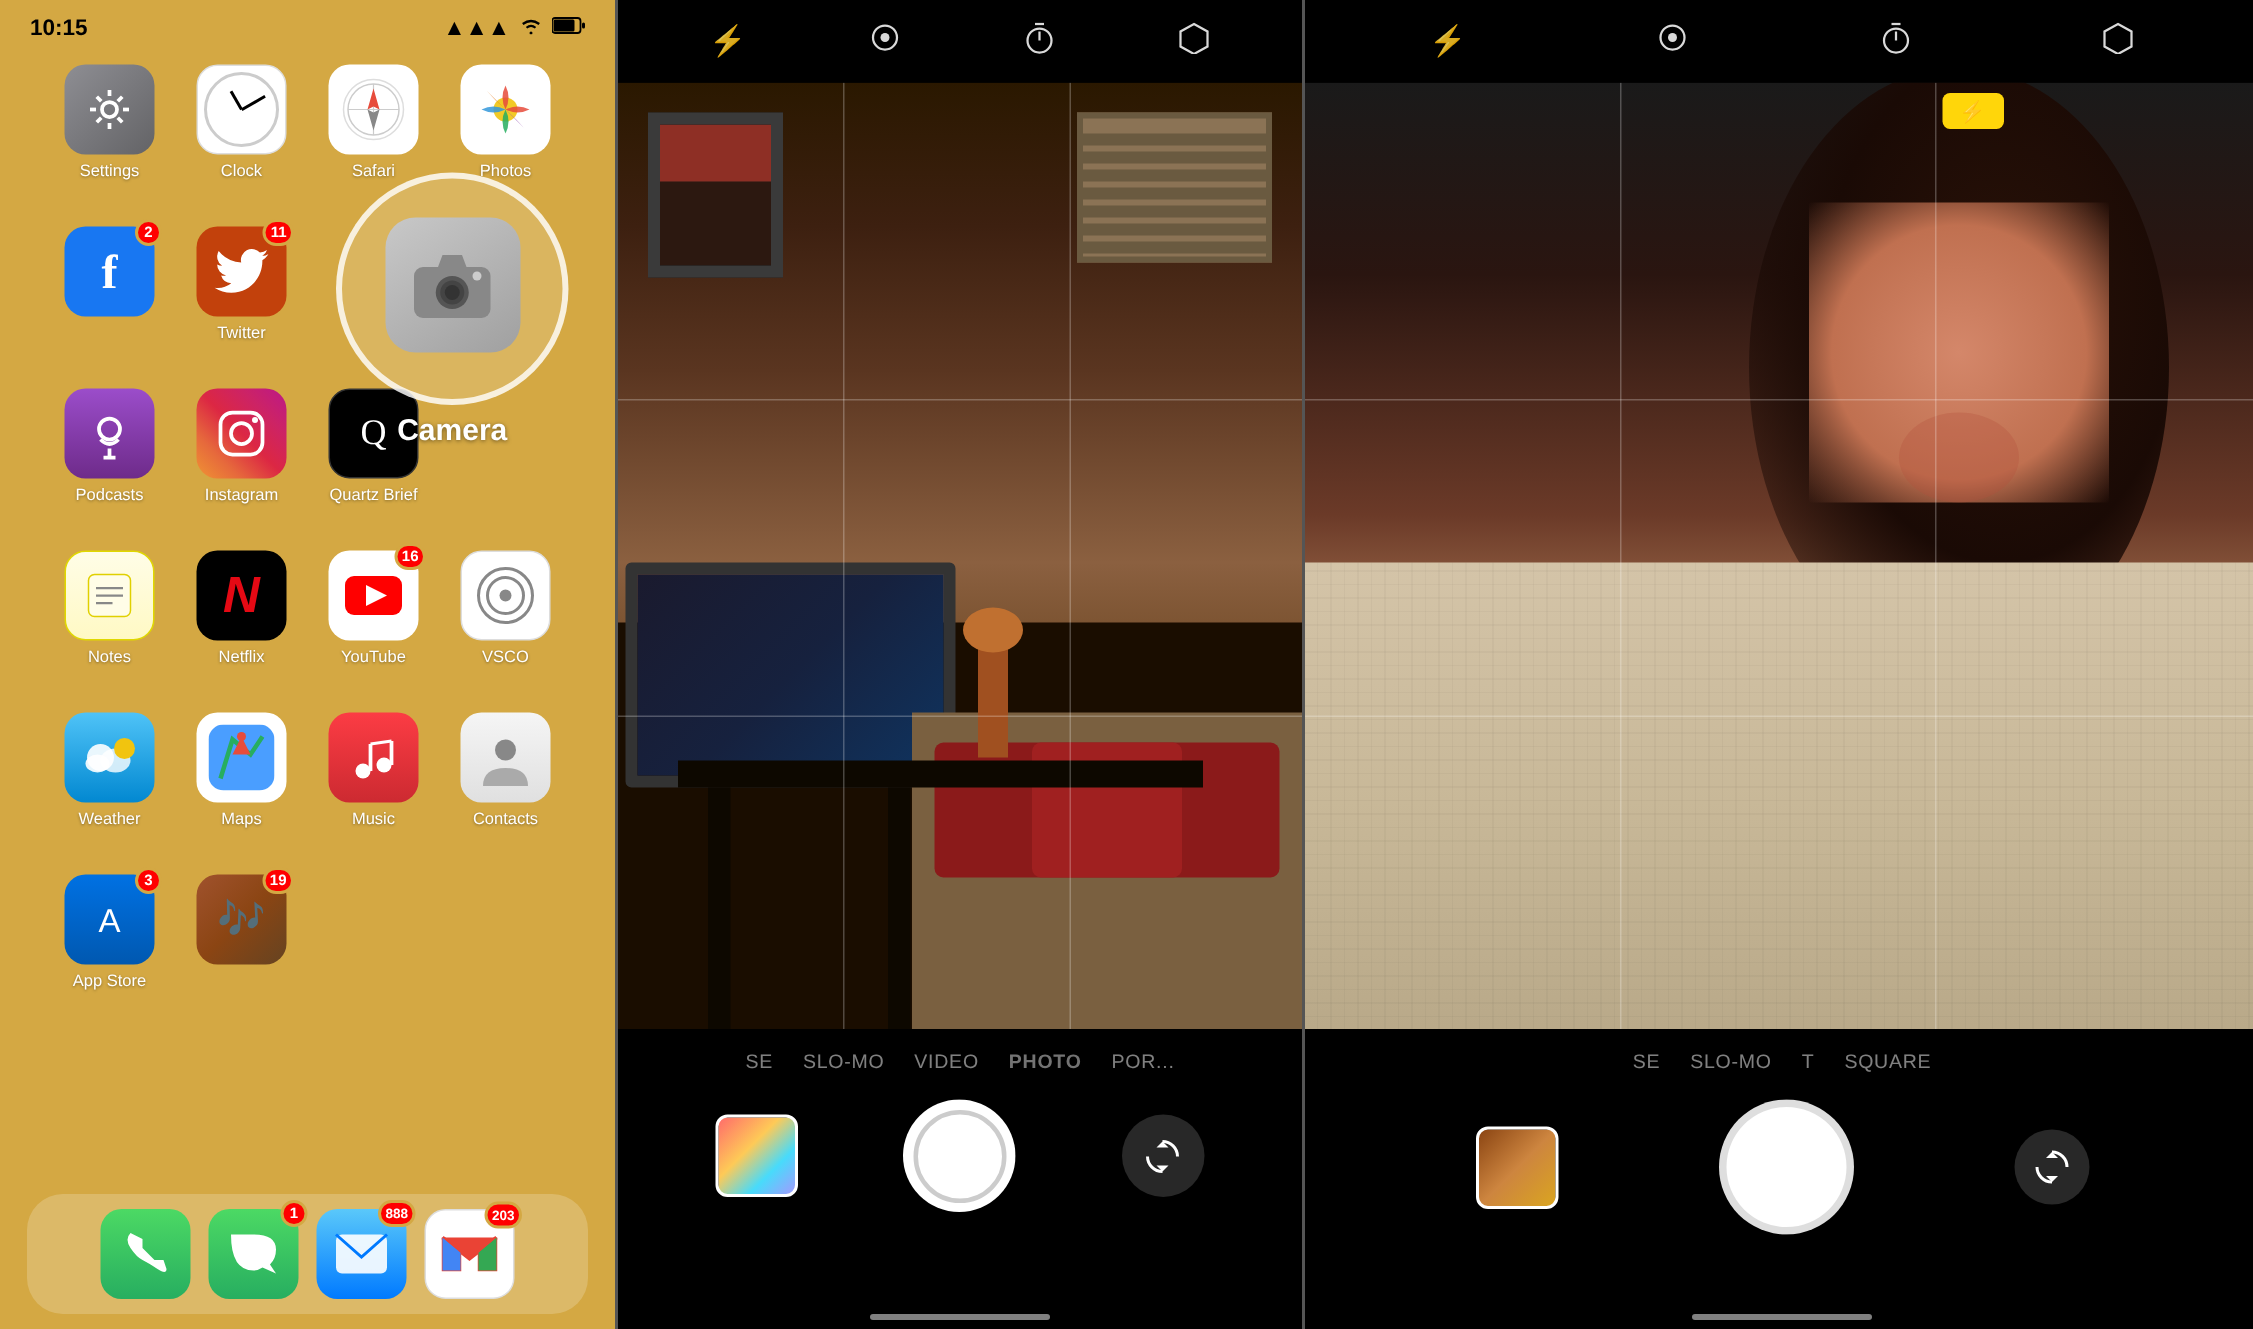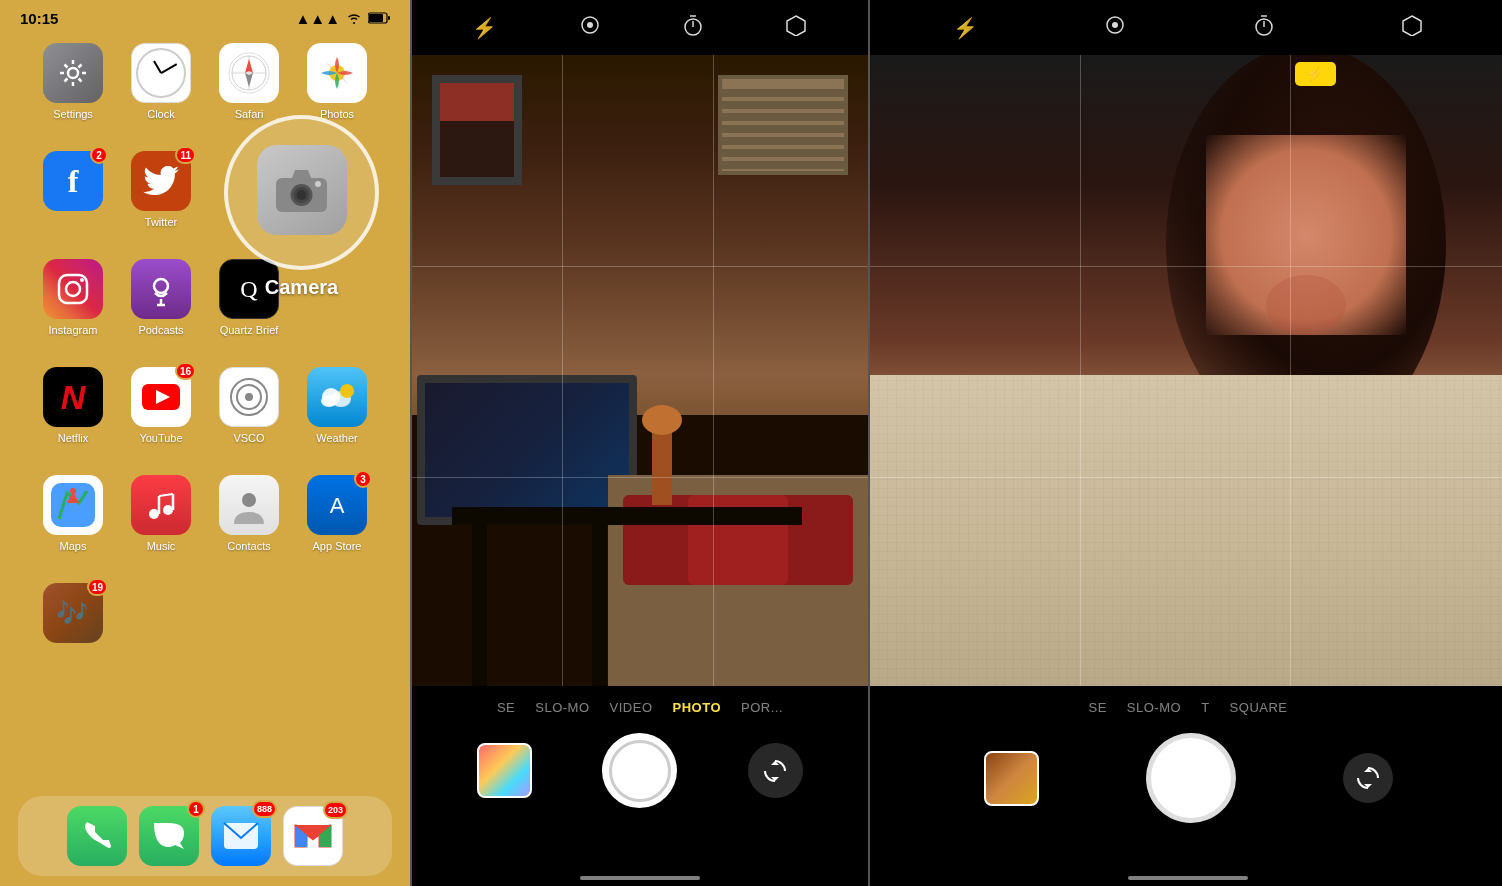--- a/index.html
+++ b/index.html
@@ -266,21 +266,21 @@
       padding: 14px 0 8px;
     }
 
     .mode-item {
       font-size: 13px;
       color: rgba(255,255,255,0.5);
       font-weight: 500;
       letter-spacing: 0.5px;
     }
     .mode-item.active {
-      color: #fde047;
+      color: #737373;
       font-weight: 600;
     }
 
     .shutter-row {
       display: flex;
       align-items: center;
       justify-content: space-around;
       padding: 10px 30px;
     }
 
@@ -570,51 +570,62 @@
       <span class="app-label">Twitter</span>
     </div>
 
     <div class="app-item" style="visibility:hidden">
       <div class="app-icon" style="width:60px;height:60px"></div>
     </div>
 
     <div class="app-item" style="width:80px;height:60px"></div>
 
     <div class="app-item">
-      <div class="app-icon icon-instagram">
-        <svg width="36" height="36" viewBox="0 0 36 36">
-            <rect x="4" y="4" width="28" height="28" rx="8" fill="none" stroke="#fff" stroke-width="2.5"></rect>
-            <circle cx="18" cy="18" r="7" fill="none" stroke="#fff" stroke-width="2.5"></circle>
-            <circle cx="27" cy="9" r="2" fill="#fff"></circle>
-          </svg>
-      </div>
-      <span class="app-label">Instagram</span>
-    </div>
-
-    <div class="app-item">
       <div class="app-icon icon-podcasts">
         <svg width="36" height="36" viewBox="0 0 36 36">
             <circle cx="18" cy="15" r="7" fill="none" stroke="#fff" stroke-width="2.5"></circle>
             <path d="M12 22 Q18 28 24 22" stroke="#fff" stroke-width="2.5" fill="none"></path>
             <line x1="18" y1="28" x2="18" y2="34" stroke="#fff" stroke-width="2.5"></line>
             <line x1="14" y1="34" x2="22" y2="34" stroke="#fff" stroke-width="2.5"></line>
           </svg>
       </div>
       <span class="app-label">Podcasts</span>
     </div>
 
     <div class="app-item">
+      <div class="app-icon icon-instagram">
+        <svg width="36" height="36" viewBox="0 0 36 36">
+            <rect x="4" y="4" width="28" height="28" rx="8" fill="none" stroke="#fff" stroke-width="2.5"></rect>
+            <circle cx="18" cy="18" r="7" fill="none" stroke="#fff" stroke-width="2.5"></circle>
+            <circle cx="27" cy="9" r="2" fill="#fff"></circle>
+          </svg>
+      </div>
+      <span class="app-label">Instagram</span>
+    </div>
+
+    <div class="app-item">
       <div class="app-icon icon-quartz">
         <span style="color:#fff;font-size:24px;font-weight:300;font-family:Georgia">Q</span>
       </div>
       <span class="app-label">Quartz Brief</span>
     </div>
 
     <div class="app-item" style="width:80px;height:60px"></div>
 
+    <div class="app-item">
+      <div class="app-icon icon-notes">
+        <svg width="36" height="36" viewBox="0 0 36 36">
+            <rect x="4" y="4" width="28" height="28" rx="4" fill="#fffde7" stroke="#e0d000" stroke-width="1"></rect>
+            <line x1="9" y1="13" x2="27" y2="13" stroke="#888" stroke-width="1.5"></line>
+            <line x1="9" y1="18" x2="27" y2="18" stroke="#888" stroke-width="1.5"></line>
+            <line x1="9" y1="23" x2="20" y2="23" stroke="#888" stroke-width="1.5"></line>
+          </svg>
+      </div>
+      <span class="app-label">Notes</span>
+    </div>
 
     <div class="app-item">
       <div class="app-icon icon-netflix">
         <span style="color:#e50914;font-size:34px;font-weight:900;font-style:italic">N</span>
       </div>
       <span class="app-label">Netflix</span>
     </div>
 
     <div class="app-item">
       <div class="app-icon icon-youtube">

